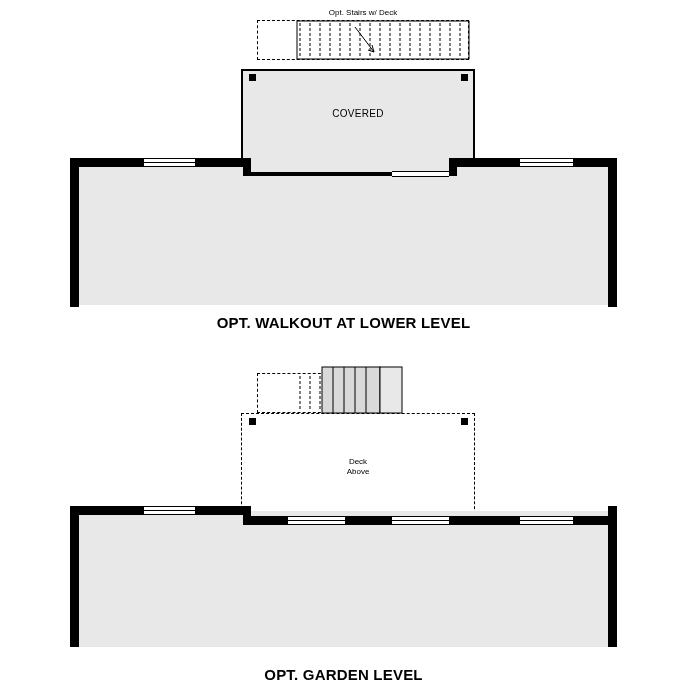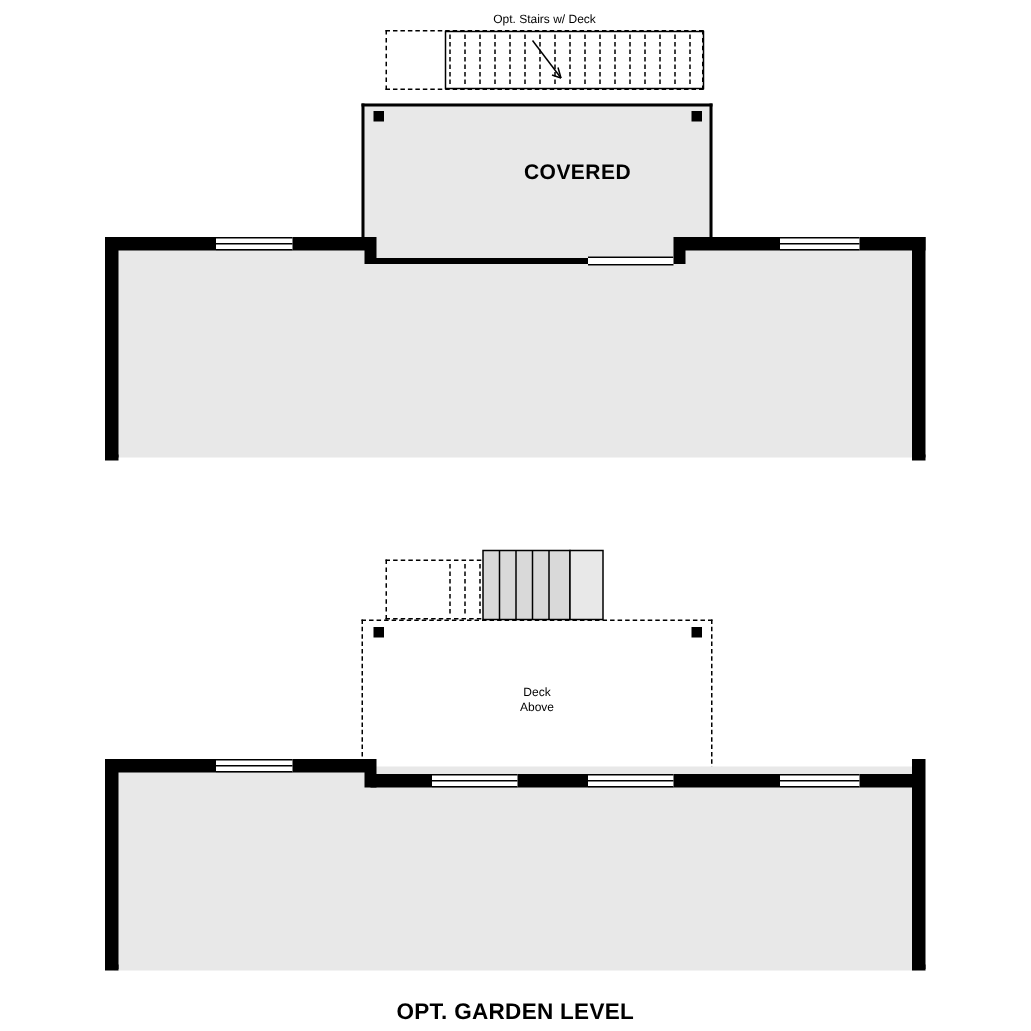--- a/index.html
+++ b/index.html
@@ -63,21 +63,21 @@
     width: 7px;
     height: 7px;
     background: #000;
   }
   .label {
     position: absolute;
     text-align: center;
     color: #000;
   }
   .label-small { font-size: 8px; line-height: 10px; }
-  .label-patio { font-size: 14px; font-weight: bold; line-height: 12px; letter-spacing: 0.3px; padding-left: 27px; }
+  .label-patio { font-size: 10px; font-weight: normal; line-height: 12px; letter-spacing: 0.3px; }
 
   
   .window {
     position: absolute;
     background: #ffffff;
     border-top: 1px solid #000;
     border-bottom: 1px solid #000;
     box-sizing: border-box;
   }
   .winline {
@@ -160,20 +160,21 @@
 
     <div class="window" style="left:520px; top:158px; width:53px; height:9px;"></div>
     <div class="winline" style="left:520px; top:162px; width:53px;"></div>
 
     <div class="winline" style="left:251px; top:174px; width:198px;"></div>
     <div class="window" style="left:392px; top:171px; width:57px; height:6px;"></div>
 
     <div class="wall" style="left:70px; top:303px; width:9px; height:4px;"></div>
     <div class="wall" style="left:608px; top:303px; width:9px; height:4px;"></div>
 
+    <div class="plan-title" id="title-upper">OPT. WALKOUT AT LOWER LEVEL</div>
   </div>
 
   <div class="plan" id="plan-lower">
 
     <div class="dash" style="left:257px; top:28px; width:145px; height:40px;"></div>
 
     <svg class="overlay" width="687" height="342">
       <g stroke="#000" stroke-width="1" stroke-dasharray="3,2" fill="none">
         <line x1="300" y1="31" x2="300" y2="66"></line>
         <line x1="310" y1="31" x2="310" y2="66"></line>

